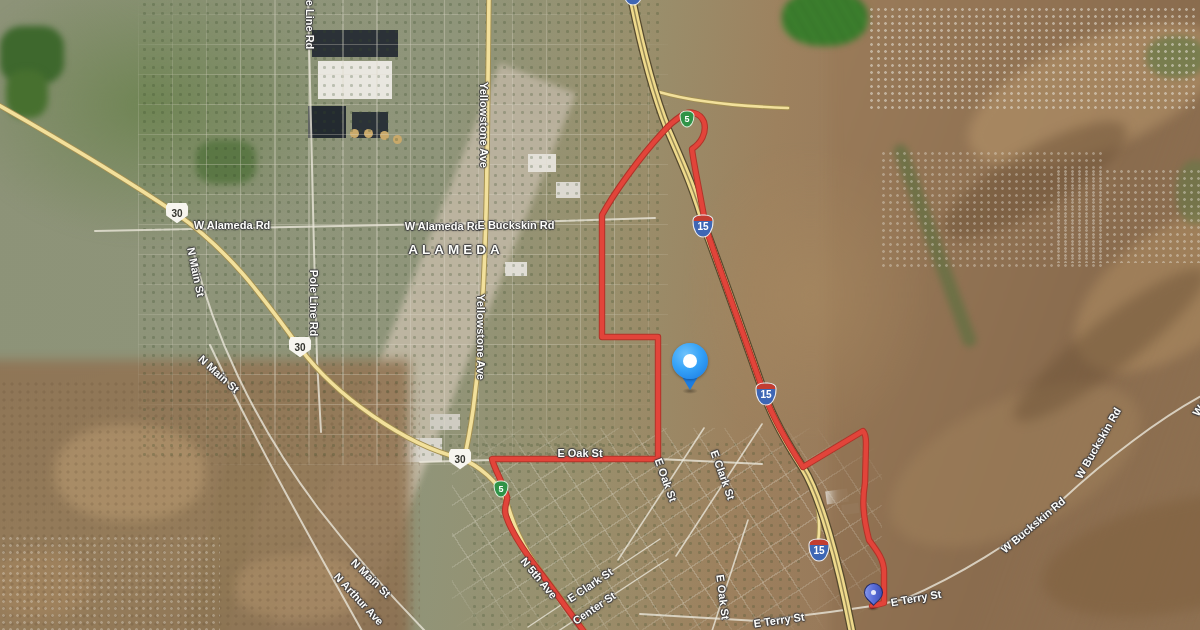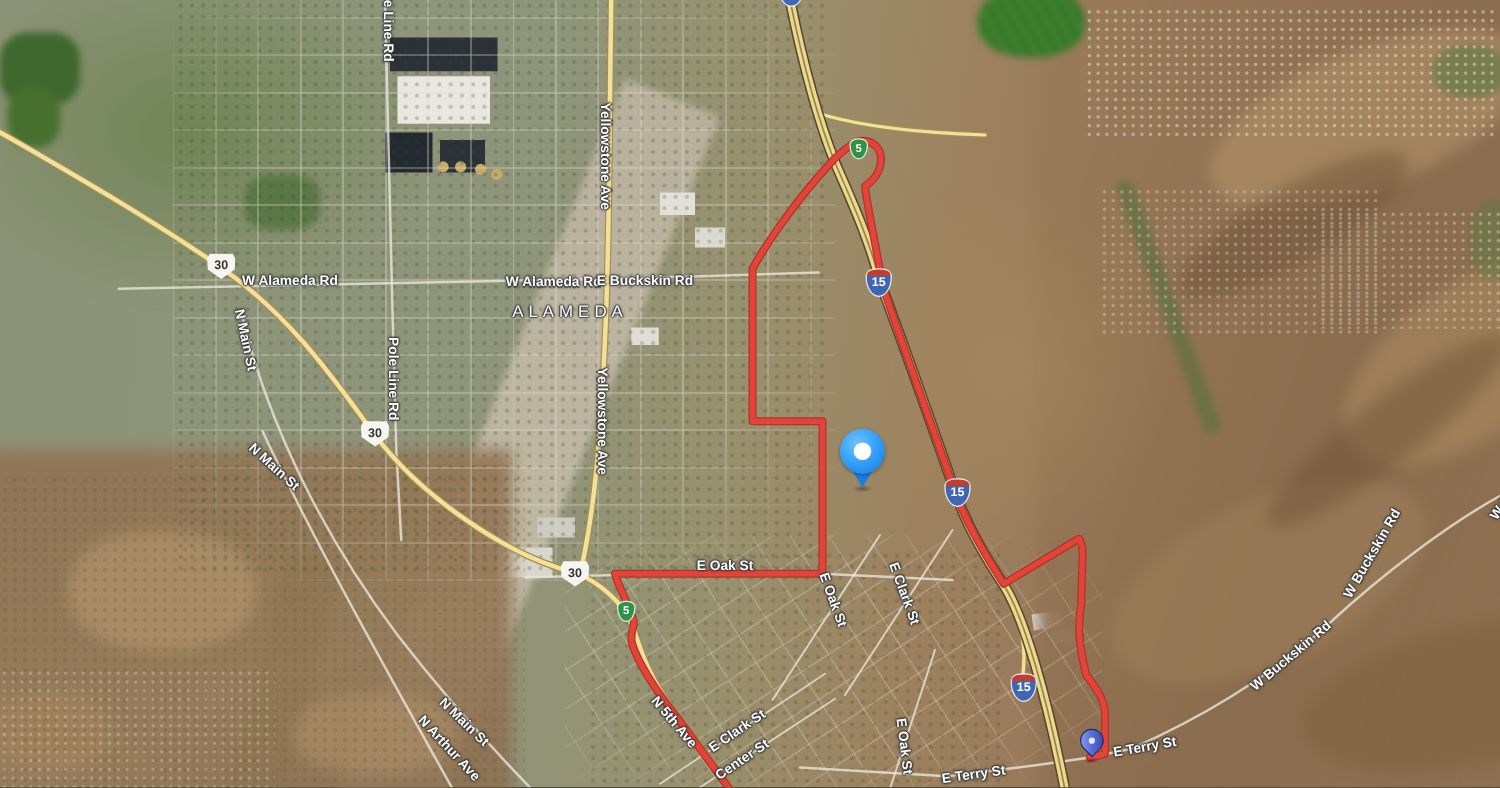--- a/index.html
+++ b/index.html
@@ -34,21 +34,21 @@
      clip-path:polygon(10% 2%,90% 2%,99% 22%,97% 62%,50% 99%,3% 62%,1% 22%);
      text-shadow:none;}
   .sh.i15{width:21px;height:23px;color:#fff;font-size:10px;
      background:linear-gradient(180deg,#c23d31 0 27%,#3e66b4 27%);
      border:1px solid #e9eaf0;border-radius:46% 46% 54% 54% / 26% 26% 74% 74%;}
   .sh.biz{width:15px;height:17px;color:#fff;font-size:9px;background:#2f9347;
      border:1px solid #def0de;border-radius:45% 45% 50% 50% / 30% 30% 70% 70%;}
   
   .lbl{position:absolute;z-index:6;color:#fdfdfa;font-size:11px;font-weight:600;white-space:nowrap;
     text-shadow:1px 0 1px rgba(55,55,60,.9),-1px 0 1px rgba(55,55,60,.9),0 1px 1px rgba(55,55,60,.9),0 -1px 1px rgba(55,55,60,.9),0 0 3px rgba(45,45,50,.55);}
-  .lbl.big{font-size:13.5px;letter-spacing:4px;font-weight:400;}
+  .lbl.big{font-size:13.5px;letter-spacing:4px;font-weight:700;}
   
   .pin-a{position:absolute;left:690px;top:391px;width:0;height:0;z-index:9;}
   .pin-a .shadow{position:absolute;left:-8px;top:-3px;width:16px;height:6px;border-radius:50%;
      background:radial-gradient(ellipse,rgba(0,0,0,.35),transparent 70%);}
   .pin-a .tail{position:absolute;left:-9px;top:-16px;width:0;height:0;
      border-left:9px solid transparent;border-right:9px solid transparent;border-top:15px solid #1c7ce0;}
   .pin-a .ball{position:absolute;left:-18px;top:-48px;width:36px;height:36px;border-radius:50%;
      background:radial-gradient(circle at 38% 32%,#6fc2fb 0%,#36a3f8 45%,#1777e0 100%);
      box-shadow:0 1px 3px rgba(0,0,0,.35);}
   .pin-a .dot{position:absolute;left:11px;top:11px;width:14px;height:14px;background:#fff;border-radius:50%;}

